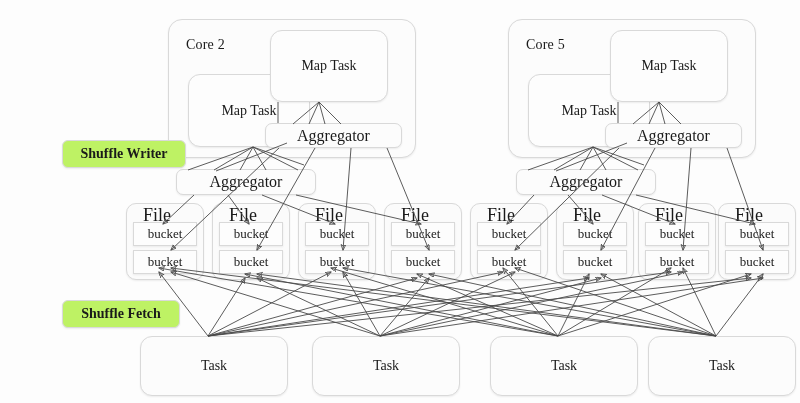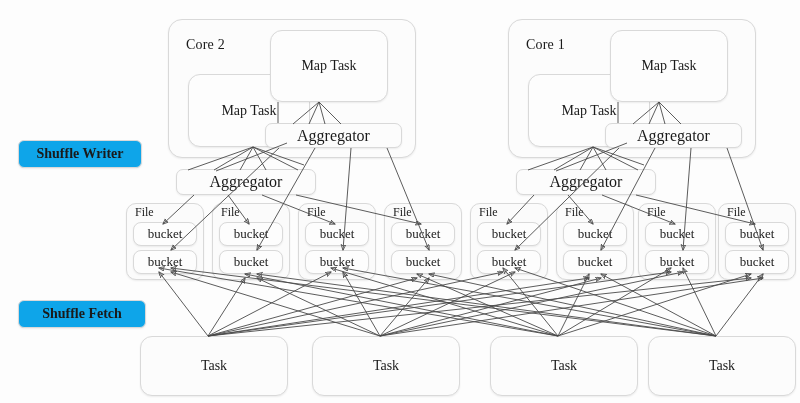--- a/index.html
+++ b/index.html
@@ -62,41 +62,42 @@
   }
   .filebox{
     border-radius:10px;
     background:#fbfbfb;
     align-items:flex-start;
     justify-content:flex-start;
     z-index:4;
   }
   .file-label{
     position:absolute;
-    left:8px;top:1px;
-    font-size:12px;
+    left:16px;top:1px;
+    font-size:18px;
   }
   .bucket{
-    border-radius:8px;
+    border-radius:0;
     font-size:13px;
     background:#fdfdfd;
     z-index:5;
   }
   .taskbox{
     border-radius:12px;
     font-size:14px;
     background:#fcfcfc;
     z-index:4;
   }
   .stage-label{
     border-radius:6px;
     font-size:14px;
     font-weight:bold;
-    background:#0ea5e9;
+    background:#bef264;
     z-index:7;
+    margin-left:44px;
   }
   
   svg#edges{
     position:absolute;
     left:0;top:0;
     width:800px;height:403px;
     z-index:8;
     pointer-events:none;
   }
   svg#edges line,svg#edges path{
@@ -106,29 +107,29 @@
   }
   .lbl{user-select:none;}
 </style>
 </head>
 <body>
 
 <div id="canvas">
 
   <div id="boxlayer">
       <div class="box stage-label" style="left: 18px; top: 140px; width: 124px; height: 28px;">Shuffle Writer</div>
-      <div class="box stage-label" style="left: 18px; top: 300px; width: 128px; height: 28px;">Shuffle Fetch</div>
+      <div class="box stage-label" style="left: 18px; top: 300px; width: 118px; height: 28px;">Shuffle Fetch</div>
       <div class="box core" style="left: 168px; top: 19px; width: 248px; height: 139px;"></div>
       <span class="core-label lbl" style="left: 186px; top: 37px; z-index: 7;">Core 2</span>
       <div class="box maptask-back" style="left: 188px; top: 74px; width: 122px; height: 73px;">Map Task</div>
       <div class="box maptask-front" style="left: 270px; top: 30px; width: 118px; height: 72px;">Map Task</div>
       <div class="box agg" style="left: 265px; top: 123px; width: 137px; height: 25px;">Aggregator</div>
       <div class="box agg" style="left: 176px; top: 169px; width: 140px; height: 26px;">Aggregator</div>
       <div class="box core" style="left: 508px; top: 19px; width: 248px; height: 139px;"></div>
-      <span class="core-label lbl" style="left: 526px; top: 37px; z-index: 7;">Core 1</span>
+      <span class="core-label lbl" style="left: 526px; top: 37px; z-index: 7;">Core 5</span>
       <div class="box maptask-back" style="left: 528px; top: 74px; width: 122px; height: 73px;">Map Task</div>
       <div class="box maptask-front" style="left: 610px; top: 30px; width: 118px; height: 72px;">Map Task</div>
       <div class="box agg" style="left: 605px; top: 123px; width: 137px; height: 25px;">Aggregator</div>
       <div class="box agg" style="left: 516px; top: 169px; width: 140px; height: 26px;">Aggregator</div>
       <div class="box filebox" style="left: 126px; top: 203px; width: 78px; height: 77px;">
         <span class="file-label lbl">File</span>
       </div>
       <div class="box bucket" style="left: 133px; top: 222px; width: 64px; height: 24px;">bucket</div>
       <div class="box bucket" style="left: 133px; top: 250px; width: 64px; height: 24px;">bucket</div>
       <div class="box filebox" style="left: 212px; top: 203px; width: 78px; height: 77px;">

